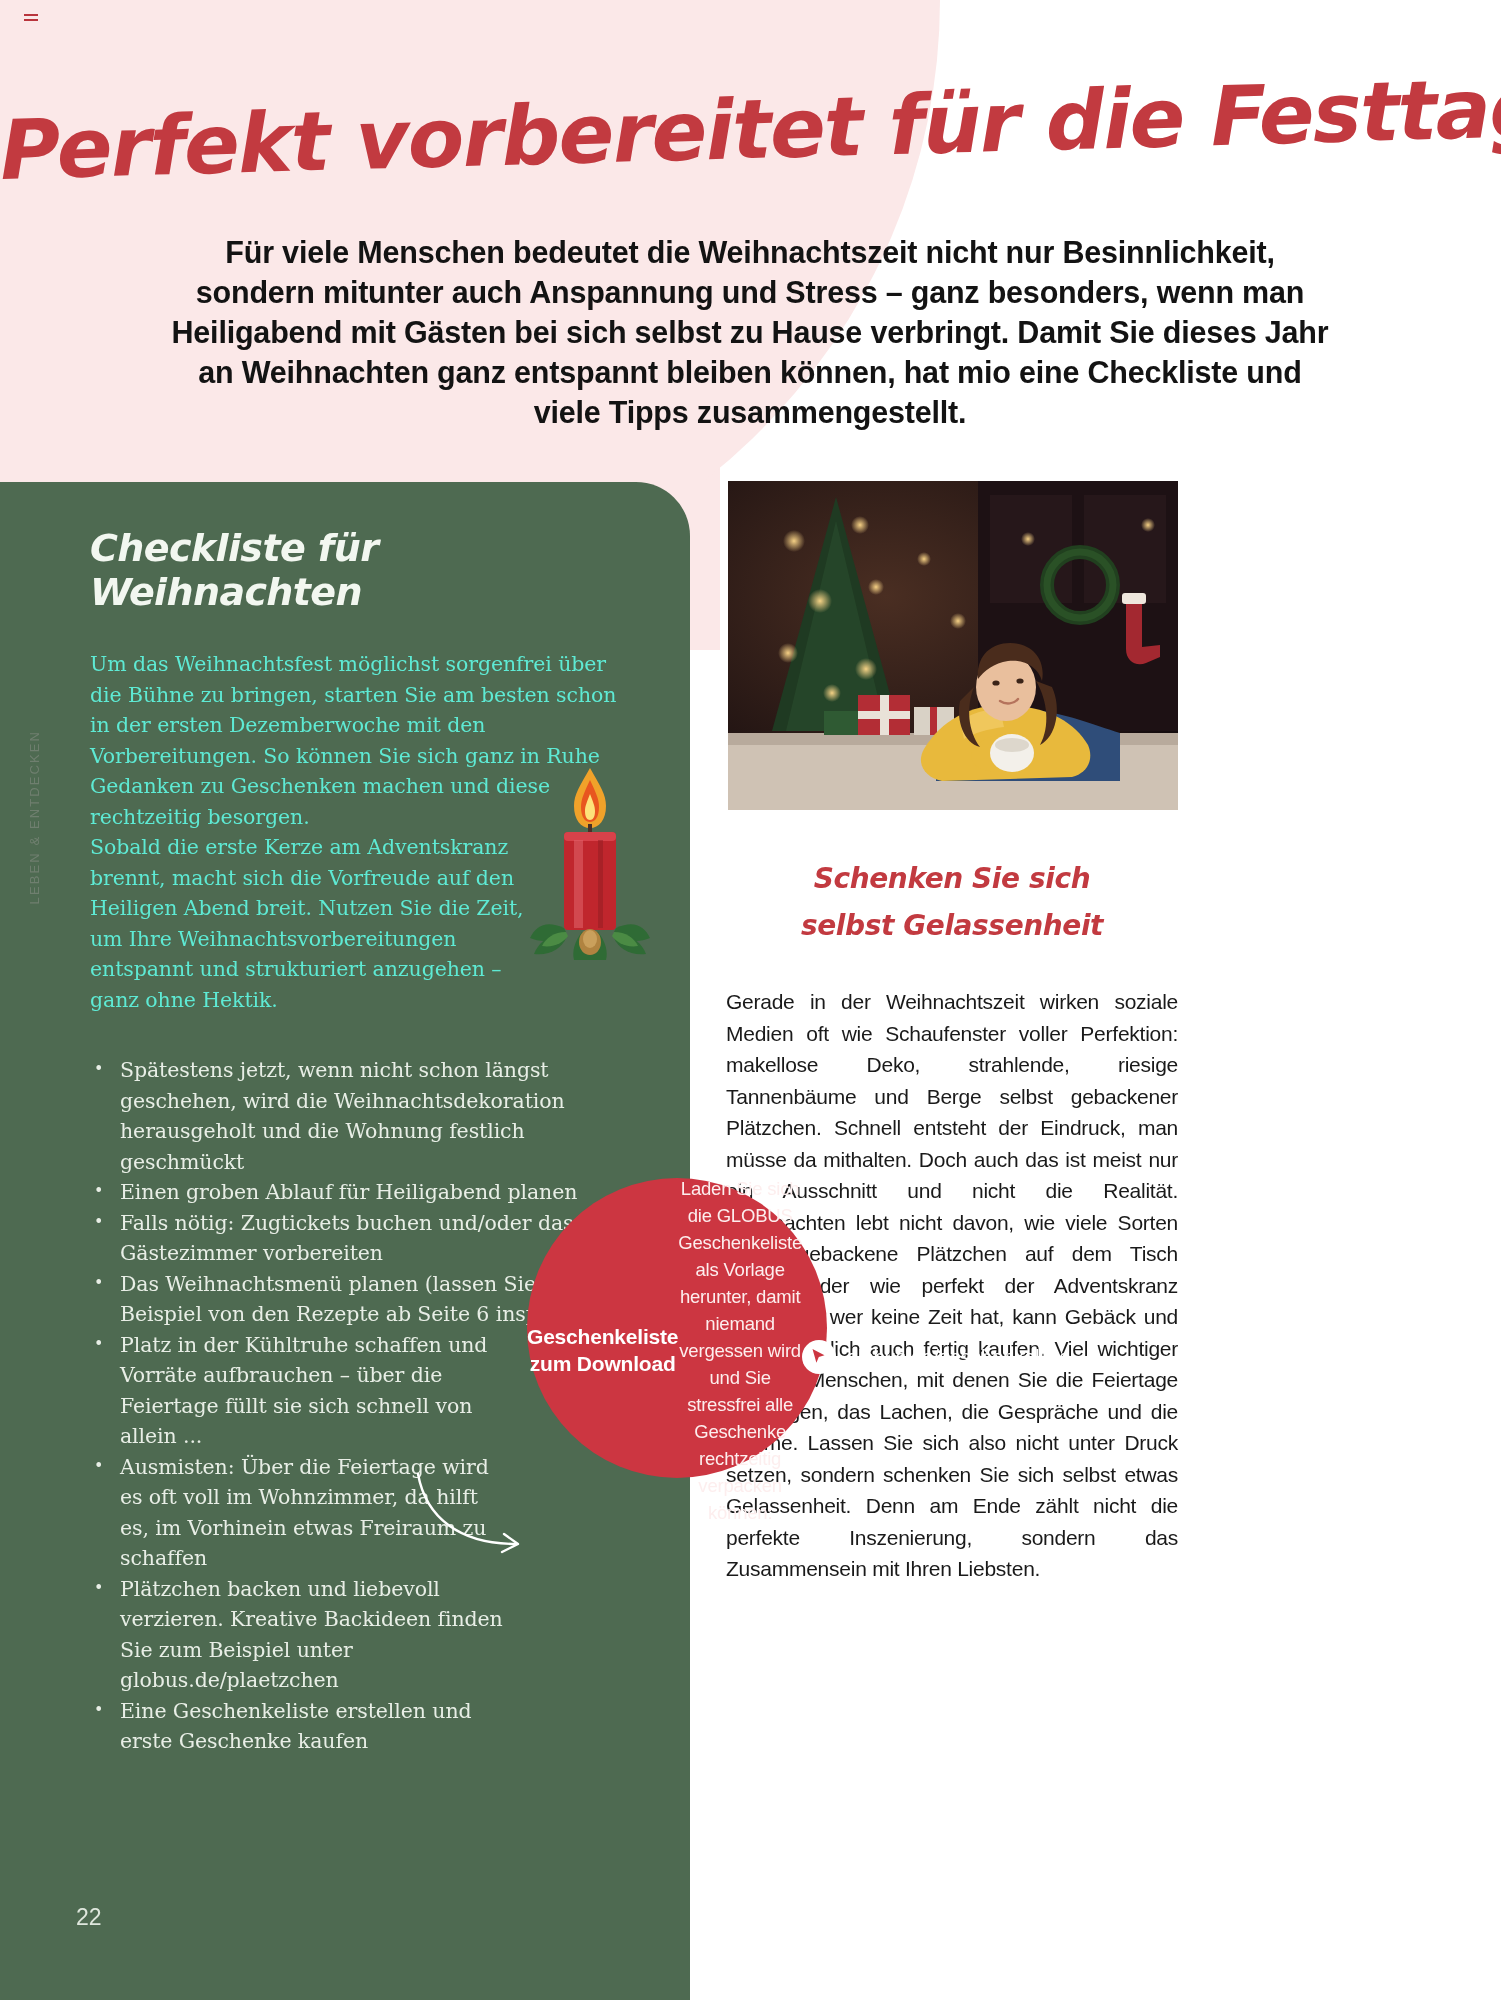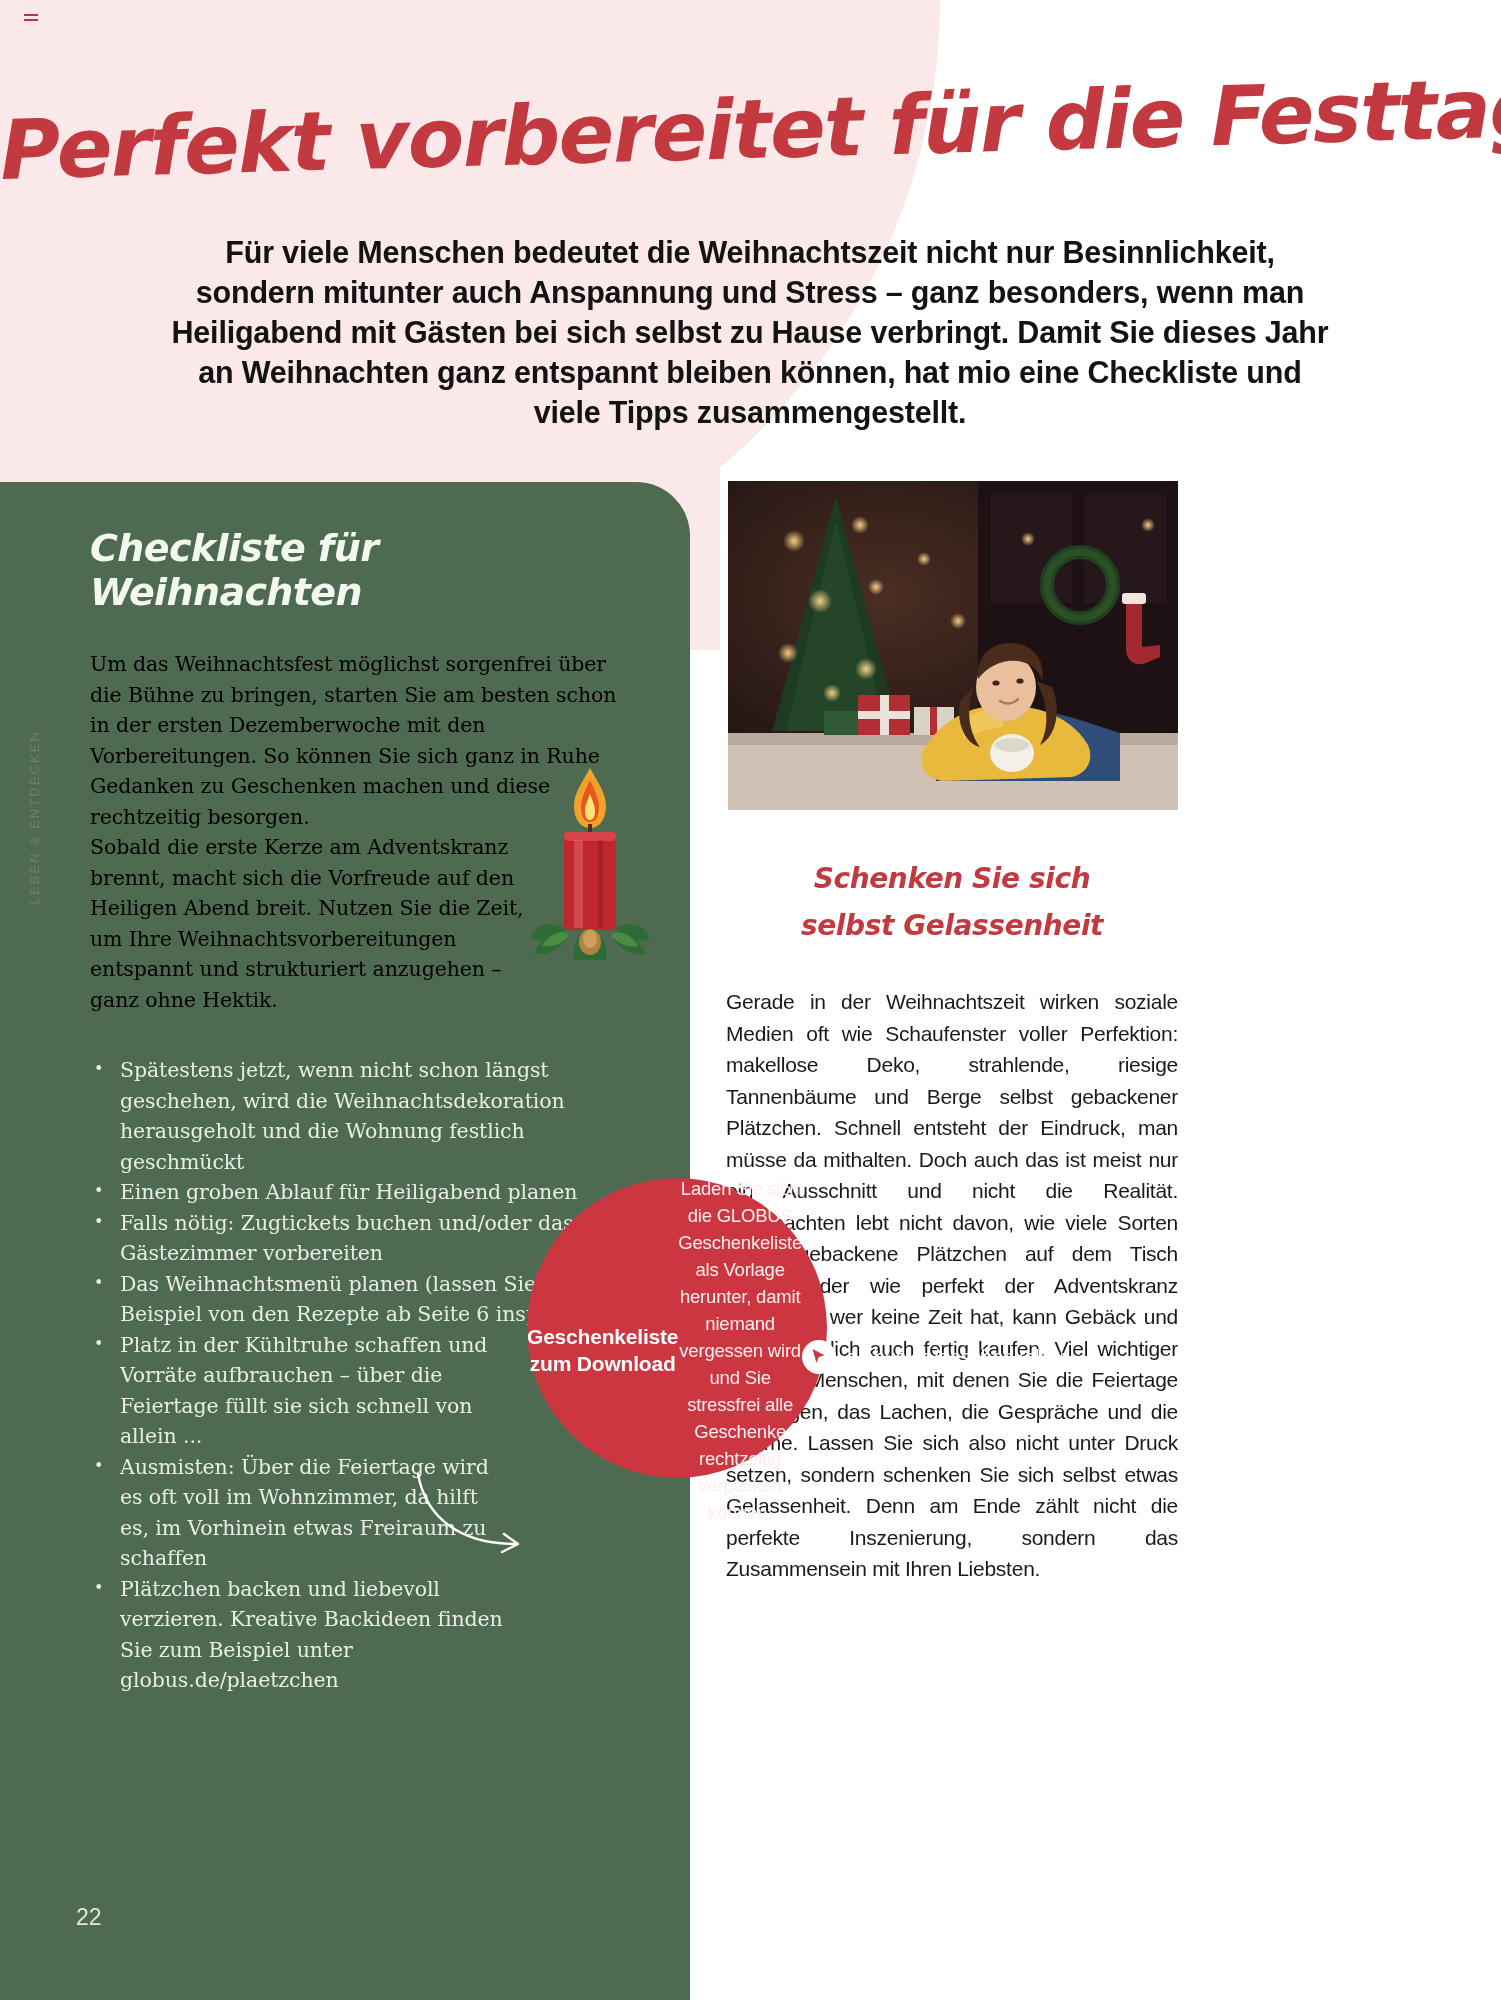--- a/index.html
+++ b/index.html
@@ -117,21 +117,21 @@
   .green-title {
     color: #f2f7f0;
     font-family: "DejaVu Sans", sans-serif;
     font-size: 38px;
     font-weight: bold;
     font-style: italic;
     letter-spacing: -0.6px;
     margin-bottom: 35px;
   }
   .green-body {
-    color: #000000;
+    color: #5eead4;
     font-family: "DejaVu Serif", serif;
     font-size: 20.5px;
     line-height: 30.5px;
     letter-spacing: -0.1px;
   }
   .sub-head {
     color: #ffffff;
     font-family: "Liberation Sans", sans-serif;
     font-size: 22px;
     font-weight: bold;
@@ -307,20 +307,21 @@
     <div class="green-body">Um das Weihnachtsfest möglichst sorgenfrei über die Bühne zu bringen, starten Sie am besten schon in der ersten Dezemberwoche mit den Vorbereitungen. So können Sie sich ganz in Ruhe Gedanken zu Geschenken machen und diese rechtzeitig besorgen.</div>
     <div class="green-body" style="width:460px;">Sobald die erste Kerze am Adventskranz brennt, macht sich die Vorfreude auf den Heiligen Abend breit. Nutzen Sie die Zeit, um Ihre Weihnachtsvorbereitungen entspannt und strukturiert anzugehen – ganz ohne Hektik.</div>
     <ul class="green-list">
       <li>Spätestens jetzt, wenn nicht schon längst geschehen, wird die Weihnachtsdekoration herausgeholt und die Wohnung festlich geschmückt</li>
       <li>Einen groben Ablauf für Heiligabend planen</li>
       <li>Falls nötig: Zugtickets buchen und/oder das Gästezimmer vorbereiten</li>
       <li>Das Weihnachtsmenü planen (lassen Sie sich zum Beispiel von den Rezepte ab Seite 6 inspirieren)</li>
       <li style="width:420px;">Platz in der Kühltruhe schaffen und Vorräte aufbrauchen – über die Feiertage füllt sie sich schnell von allein ...</li>
       <li style="width:420px;">Ausmisten: Über die Feiertage wird es oft voll im Wohnzimmer, da hilft es, im Vorhinein etwas Freiraum zu schaffen</li>
       <li style="width:420px;">Plätzchen backen und liebevoll verzieren. Kreative Backideen finden Sie zum Beispiel unter globus.de/plaetzchen</li>
+      <li style="width:420px;">Eine Geschenkeliste erstellen und erste Geschenke kaufen</li>
     </ul>
   </div>
   <div class="page-no" style="position:absolute; left:76px; top:1422px;">22</div>
 </div>
 
 <div class="candle">
   <svg width="120" height="200" viewBox="0 0 120 200">
 
     <path d="M60 8 C70 26 76 34 76 46 C76 60 69 68 60 68 C51 68 44 60 44 46 C44 34 50 26 60 8 Z" fill="#f0a22a"></path>
     <path d="M60 20 C66 33 69 39 69 47 C69 57 65 62 60 62 C55 62 51 57 51 47 C51 39 54 33 60 20 Z" fill="#e8561f"></path>

